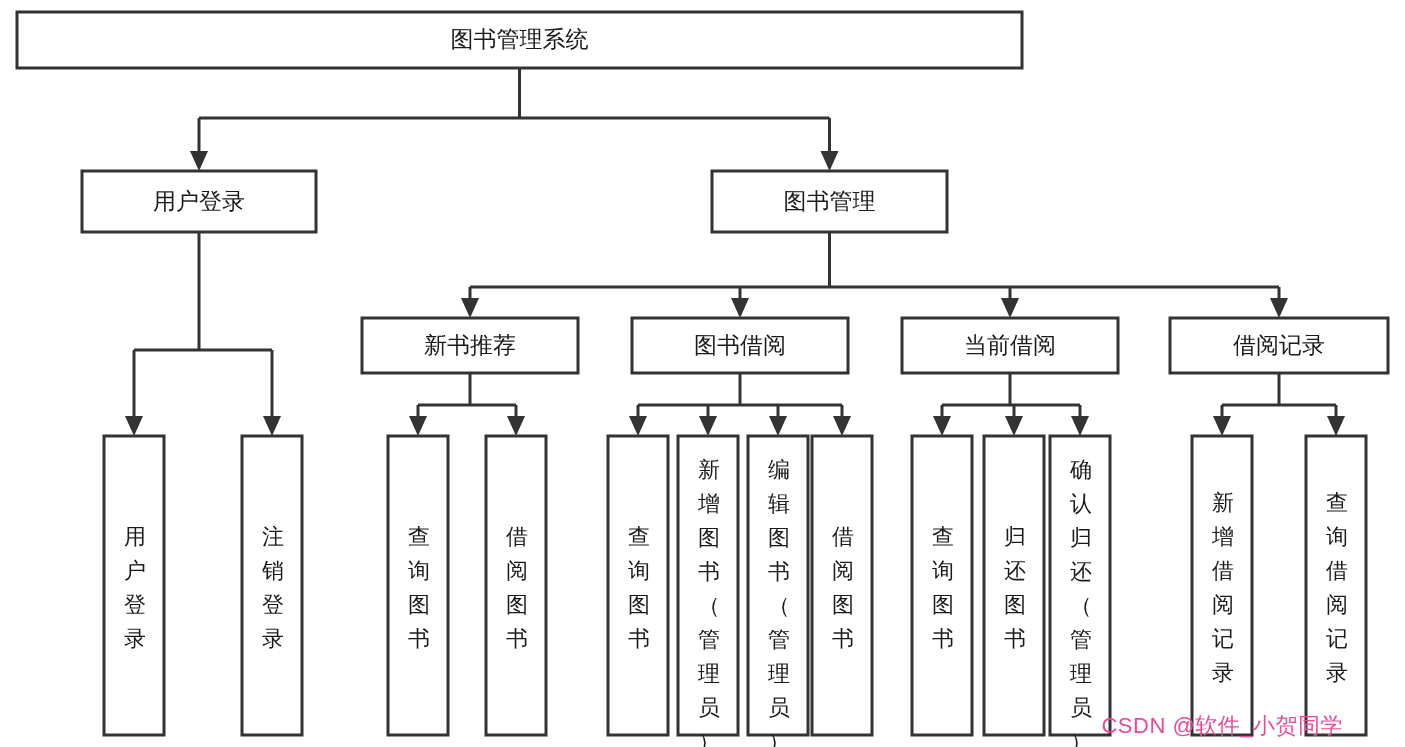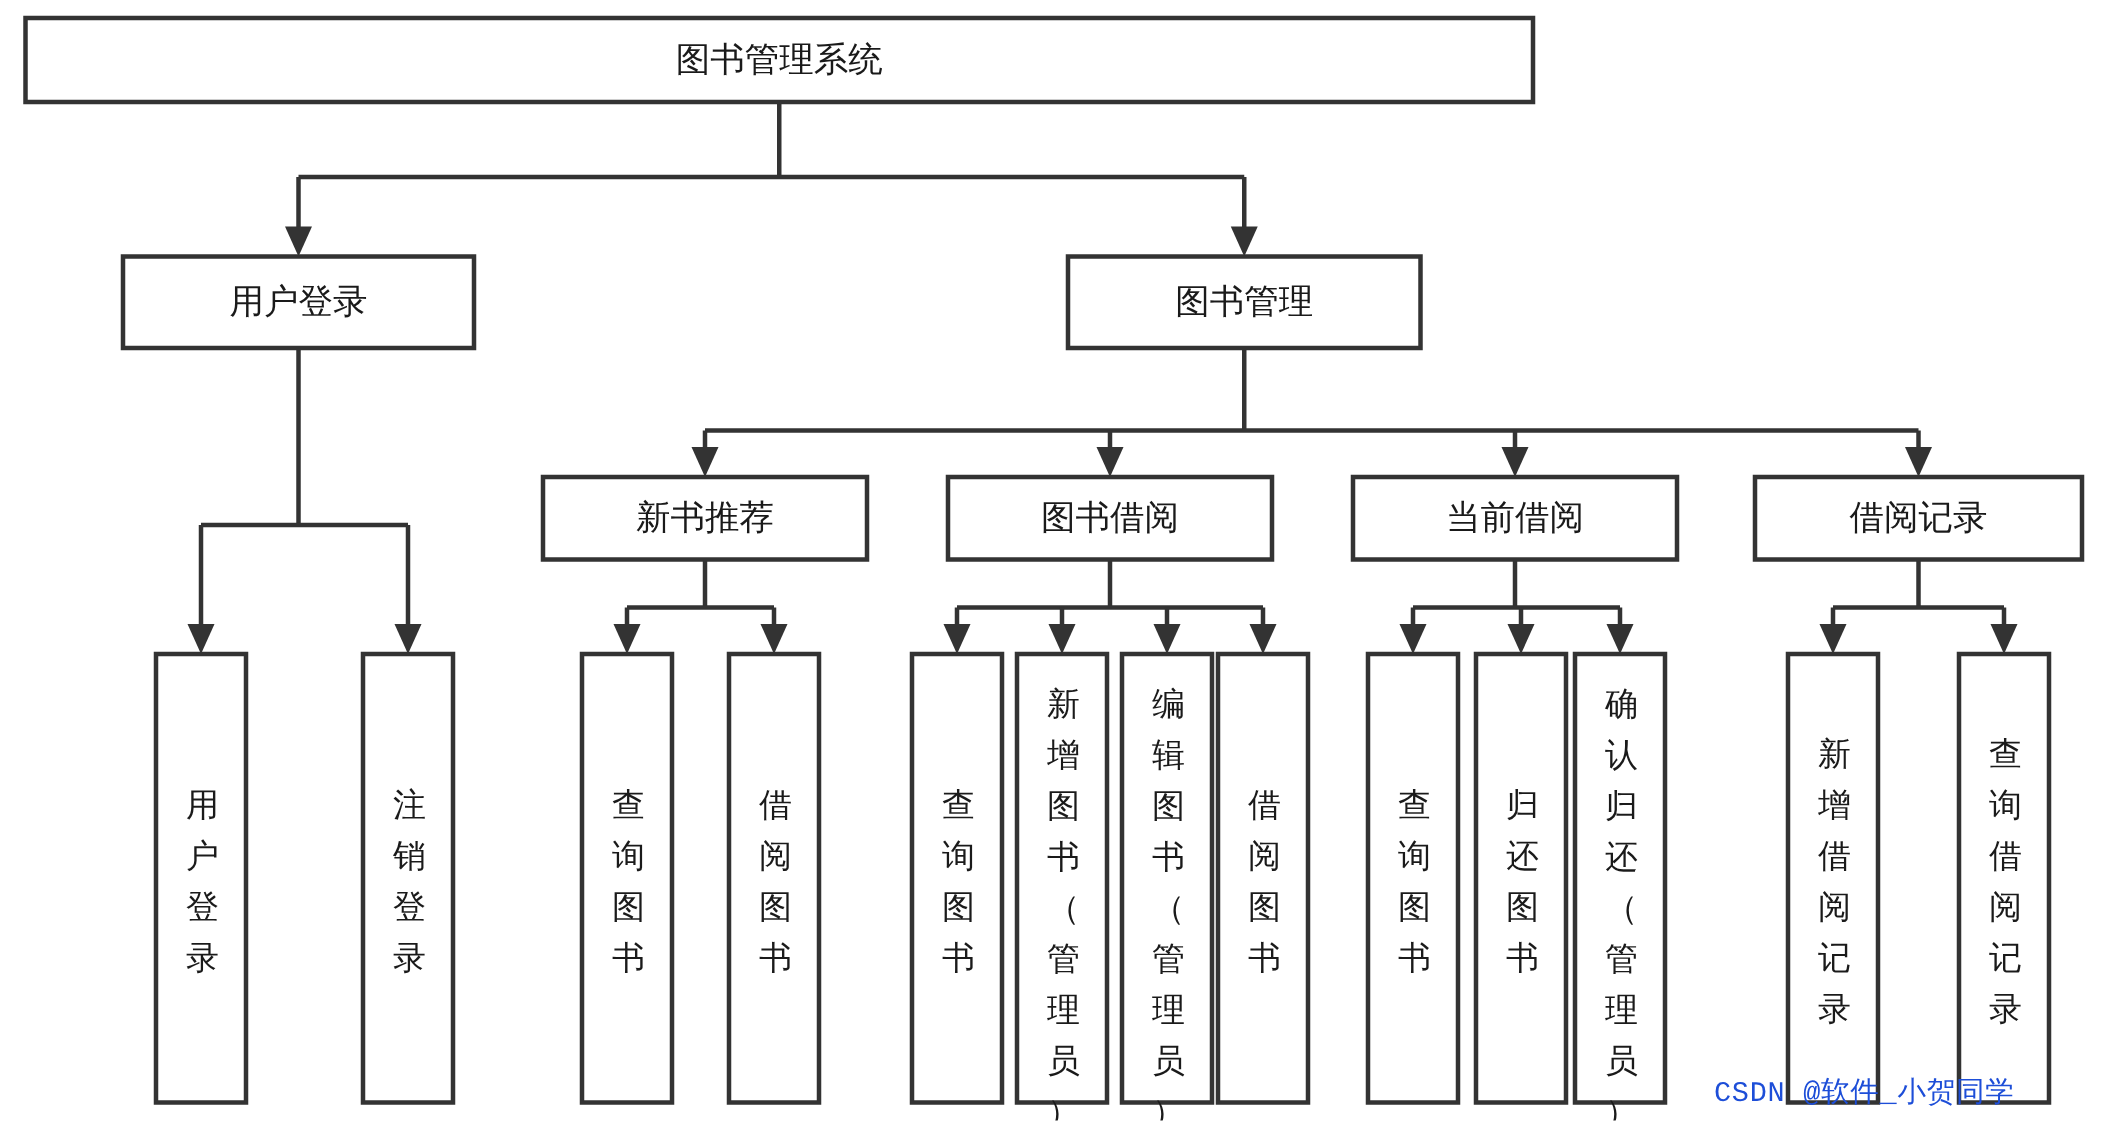--- a/index.html
+++ b/index.html
@@ -50,23 +50,23 @@
     fill: none;
   }
   .arrow-head {
     fill: #333333;
     stroke: none;
   }
   .watermark {
     position: absolute;
     right: 8px;
     bottom: 6px;
-    font-family: Liberation Mono, monospace;
-    font-size: 19px;
-    color: #1d4ed8;
+    font-family: Liberation Sans, sans-serif;
+    font-size: 22px;
+    color: #ec4899;
     white-space: nowrap;
     letter-spacing: 0.5px;
     pointer-events: none;
   }
 </style>
 </head>
 <body>
 
 <div id="diagram-root">
   <svg id="flow" viewBox="0 0 1405 747" xmlns="http://www.w3.org/2000/svg">

